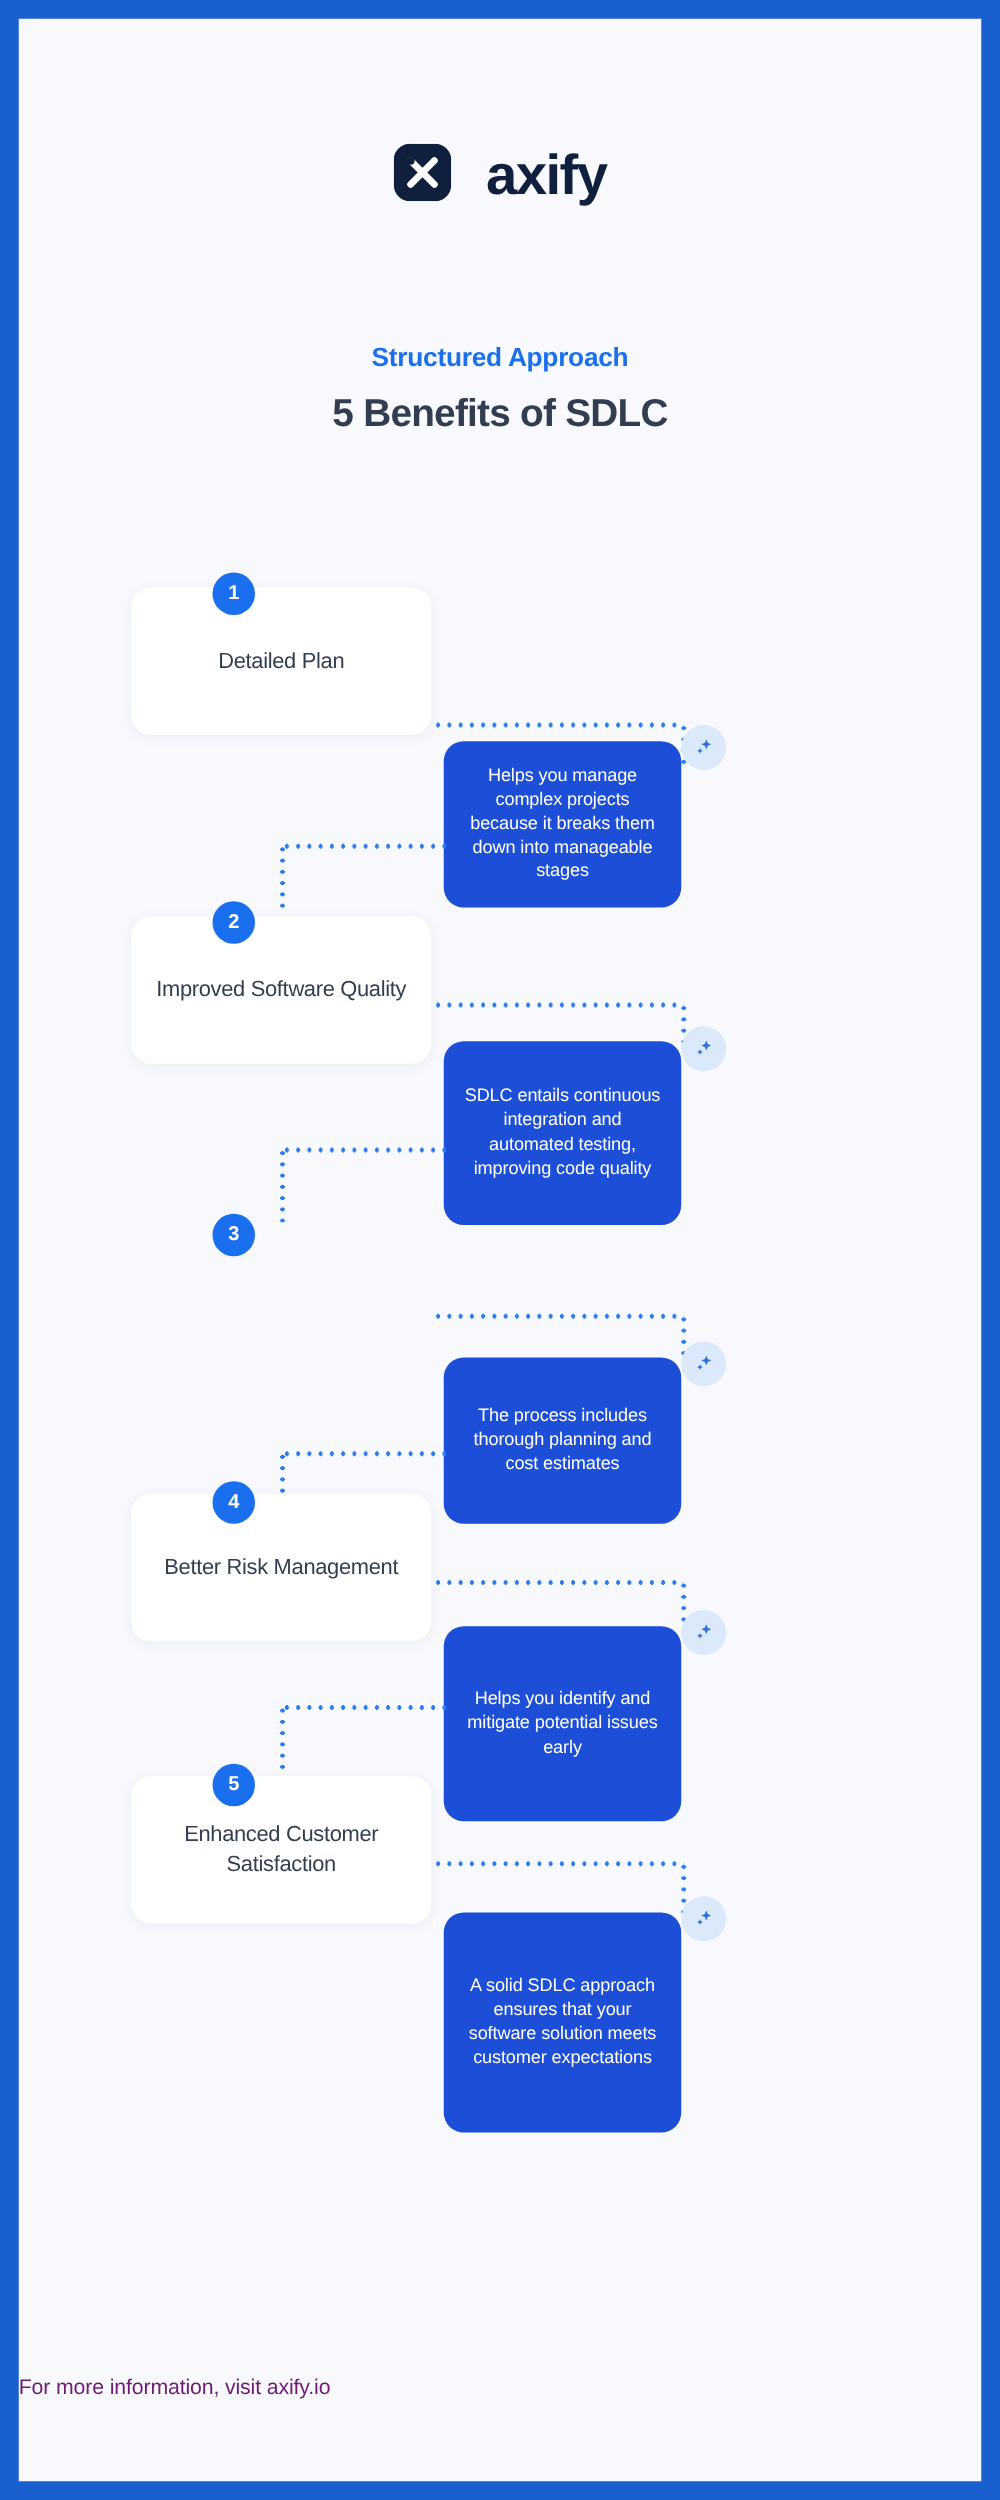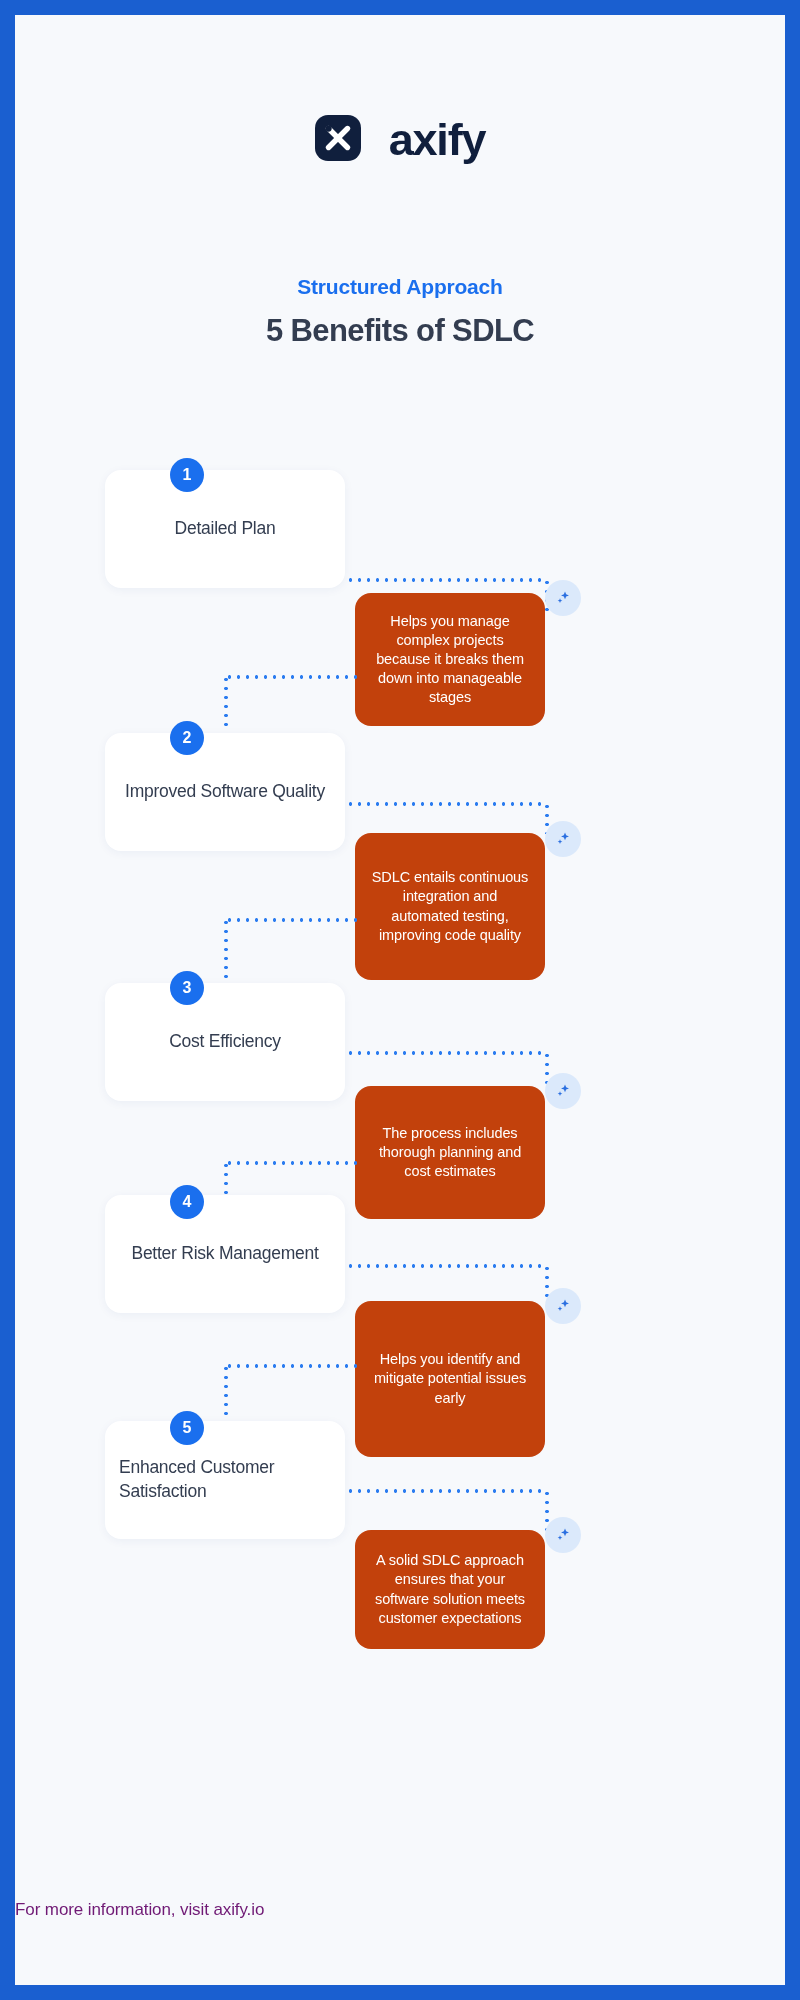--- a/index.html
+++ b/index.html
@@ -94,21 +94,21 @@
     width: 240px;
     background: #ffffff;
     border-radius: 16px;
     box-shadow: 0 2px 10px rgba(25,60,120,0.055);
     display: flex;
     align-items: center;
     justify-content: center;
     padding: 0 14px;
   }
   .step-title {
-    text-align: left;
+    text-align: center;
     font-size: 17.5px;
     font-weight: 400;
     color: #333d50;
     line-height: 1.35;
     letter-spacing: -0.25px;
   }
 
   .step-badge {
     position: absolute;
     width: 34px;
@@ -121,21 +121,21 @@
     display: flex;
     align-items: center;
     justify-content: center;
     line-height: 1;
   }
 
   .detail-card {
     position: absolute;
     left: 340px;
     width: 190px;
-    background: #c2410c;
+    background: #1d4ed8;
     border-radius: 16px;
     display: flex;
     align-items: center;
     justify-content: center;
     padding: 16px 14px;
   }
   .detail-text {
     text-align: center;
     font-size: 14.5px;
     font-weight: 400;
@@ -250,23 +250,20 @@
       <div class="sparkle-badge" style="left:530px; top:806px;">
         <svg viewBox="0 0 24 24" width="20" height="20" aria-hidden="true">
           <path d="M14.4 4.1l1.35 3.4 3.4 1.35-3.4 1.35-1.35 3.4-1.35-3.4-3.4-1.35 3.4-1.35z" fill="#2b6fe0"></path>
           <path d="M8.4 12.3l.82 2.05 2.05.82-2.05.82-.82 2.05-.82-2.05-2.05-.82 2.05-.82z" fill="#2b6fe0"></path>
         </svg>
       </div>
 
       <div class="conn-h" style="left:210px; top:903px; width:132px;"></div>
       <div class="conn-v" style="left:209px; top:903px; height:60px;"></div>
 
-      <div class="step-card" style="top:968px; height:118px;">
-        <div class="step-title">Cost Efficiency</div>
-      </div>
       <div class="step-badge" style="left:155px; top:956px;">
         <span>3</span>
       </div>
 
       <div class="conn-h" style="left:331px; top:1036px; width:201px;"></div>
       <div class="conn-v" style="left:530px; top:1036px; height:36px;"></div>
 
       <div class="detail-card" style="top:1071px; height:133px;">
         <div class="detail-text">The process includes thorough planning and cost estimates</div>
       </div>
@@ -306,21 +303,21 @@
       <div class="step-card" style="top:1406px; height:118px;">
         <div class="step-title">Enhanced Customer Satisfaction</div>
       </div>
       <div class="step-badge" style="left:155px; top:1396px;">
         <span>5</span>
       </div>
 
       <div class="conn-h" style="left:331px; top:1474px; width:201px;"></div>
       <div class="conn-v" style="left:530px; top:1474px; height:42px;"></div>
 
-      <div class="detail-card" style="top:1515px; height:119px;">
+      <div class="detail-card" style="top:1515px; height:176px;">
         <div class="detail-text">A solid SDLC approach ensures that your software solution meets customer expectations</div>
       </div>
       <div class="sparkle-badge" style="left:530px; top:1502px;">
         <svg viewBox="0 0 24 24" width="20" height="20" aria-hidden="true">
           <path d="M14.4 4.1l1.35 3.4 3.4 1.35-3.4 1.35-1.35 3.4-1.35-3.4-3.4-1.35 3.4-1.35z" fill="#2b6fe0"></path>
           <path d="M8.4 12.3l.82 2.05 2.05.82-2.05.82-.82 2.05-.82-2.05-2.05-.82 2.05-.82z" fill="#2b6fe0"></path>
         </svg>
       </div>
 
     </div>

